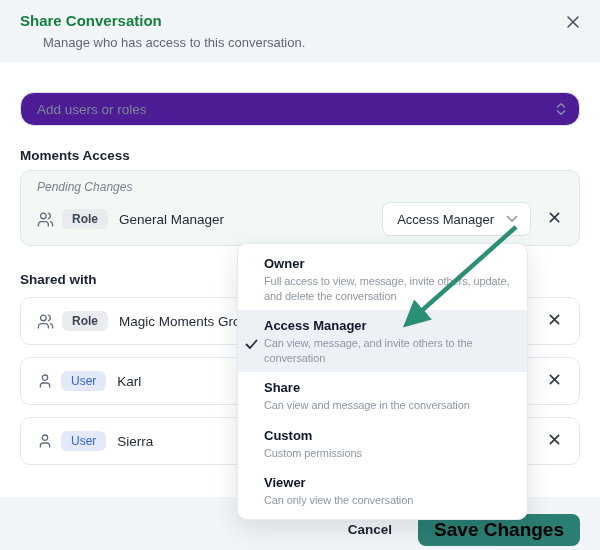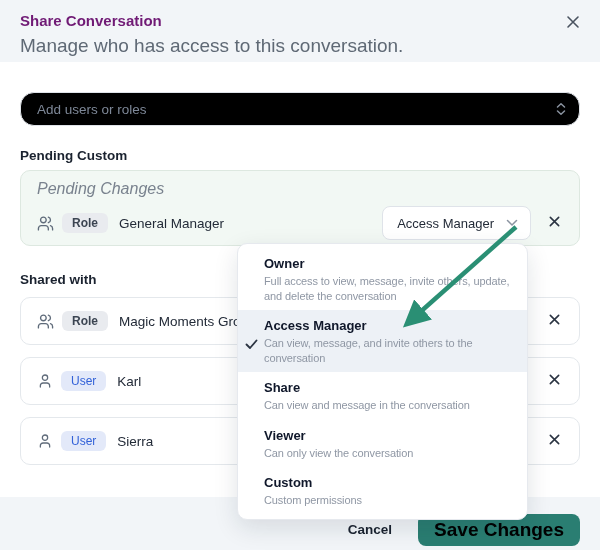--- a/index.html
+++ b/index.html
@@ -25,48 +25,48 @@
     background:#fff;color:var(--text-dark);
     overflow:hidden;position:relative;
   }
   .modal{position:absolute;inset:0;background:#fff;}
 
   
   .modal-header{
     position:absolute;top:0;left:0;width:600px;height:62px;
     background:var(--header-footer-bg);padding:12px 20px;
   }
-  .modal-title{font-size:15px;font-weight:700;color:#701a75;}
-  .modal-subtitle{font-size:19px;color:var(--text-muted);margin-top:6px;}
+  .modal-title{font-size:15px;font-weight:700;color:#15803d;}
+  .modal-subtitle{font-size:13px;color:var(--text-muted);margin-top:6px;margin-left:23px;}
   .modal-close{
     position:absolute;top:12px;right:16px;width:22px;height:22px;
     display:flex;align-items:center;justify-content:center;
     color:#4a5360;cursor:pointer;background:none;border:none;
   }
 
   
   .add-select{
     position:absolute;left:20px;top:92px;width:560px;height:34px;
-    background:#000000;border:1px solid var(--border-gray);border-radius:14px;
+    background:#4c1d95;border:1px solid var(--border-gray);border-radius:14px;
     display:flex;align-items:center;justify-content:space-between;
     padding:0 12px 0 16px;cursor:pointer;
   }
   .add-select .placeholder{font-size:13.5px;color:#7e8898;}
   .section-heading{
     position:absolute;left:20px;font-size:13.5px;font-weight:700;color:#1a222f;
   }
   .heading-pending{top:148px;}
   .heading-shared{top:272px;text-align:center;}
 
   .pending-box{
     position:absolute;left:20px;top:170px;width:560px;height:76px;
     background:var(--pending-bg);border:1px solid var(--pending-border);
     border-radius:10px;padding:9px 14px 10px 16px;
   }
-  .pending-label{font-size:16px;font-style:italic;color:#79828e;}
+  .pending-label{font-size:12px;font-style:italic;color:#79828e;}
   .entity-row{display:flex;align-items:center;margin-top:8px;height:34px;}
   .entity-icon{display:flex;align-items:center;color:#5f6b7a;flex:0 0 auto;}
   .badge{
     font-size:12px;font-weight:400;border-radius:6px;
     padding:3px 10px;margin-left:8px;flex:0 0 auto;
   }
   .badge-role{background:var(--role-badge-bg);color:var(--role-badge-text);font-weight:700;}
   .badge-user{background:var(--user-badge-bg);color:var(--user-badge-text);}
   .entity-name{font-size:13.5px;color:#232b38;margin-left:11px;white-space:nowrap;text-align:center;}
   .row-spacer{flex:1;}
@@ -146,21 +146,21 @@
 
   <div class="add-select">
     <span class="placeholder">Add users or roles</span>
     <span class="icon" style="color:#8a93a0;display:flex;">
       <svg width="12" height="14" viewBox="0 0 12 14">
           <path d="M2.5 5 L6 1.8 L9.5 5 M2.5 9 L6 12.2 L9.5 9" fill="none" stroke="currentColor" stroke-width="1.5" stroke-linecap="round" stroke-linejoin="round"></path>
         </svg>
     </span>
   </div>
 
-  <div class="section-heading heading-pending">Pending Custom</div>
+  <div class="section-heading heading-pending">Moments Access</div>
 
   <div class="pending-box">
     <div class="pending-label">Pending Changes</div>
     <div class="entity-row">
       <span class="entity-icon">
         <svg width="17" height="17" viewBox="0 0 24 24" fill="none" stroke="currentColor" stroke-width="1.9" stroke-linecap="round" stroke-linejoin="round">
             <path d="M16 21v-2a4 4 0 0 0-4-4H6a4 4 0 0 0-4 4v2"></path>
             <circle cx="9" cy="7" r="4"></circle>
             <path d="M22 21v-2a4 4 0 0 0-3-3.87"></path>
             <path d="M16 3.13a4 4 0 0 1 0 7.75"></path>
@@ -265,26 +265,26 @@
           </svg>
       </span>
       <div class="dd-title">Access Manager</div>
       <div class="dd-desc">Can view, message, and invite others to the conversation</div>
     </div>
     <div class="dd-option">
       <div class="dd-title">Share</div>
       <div class="dd-desc">Can view and message in the conversation</div>
     </div>
     <div class="dd-option">
+      <div class="dd-title">Custom</div>
+      <div class="dd-desc">Custom permissions</div>
+    </div>
+    <div class="dd-option">
       <div class="dd-title">Viewer</div>
       <div class="dd-desc">Can only view the conversation</div>
-    </div>
-    <div class="dd-option">
-      <div class="dd-title">Custom</div>
-      <div class="dd-desc">Custom permissions</div>
     </div>
   </div>
 
   <svg class="arrow-overlay" width="600" height="550" viewBox="0 0 600 550">
     <defs>
       <marker id="ah" markerWidth="6" markerHeight="6" refX="4.2" refY="3" orient="auto">
         <path d="M0 0 L6 3 L0 6 Z" fill="currentColor"></path>
       </marker>
     </defs>
     <line x1="516" y1="227" x2="409" y2="322" stroke="currentColor" stroke-width="4.5" marker-end="url(#ah)"></line>

